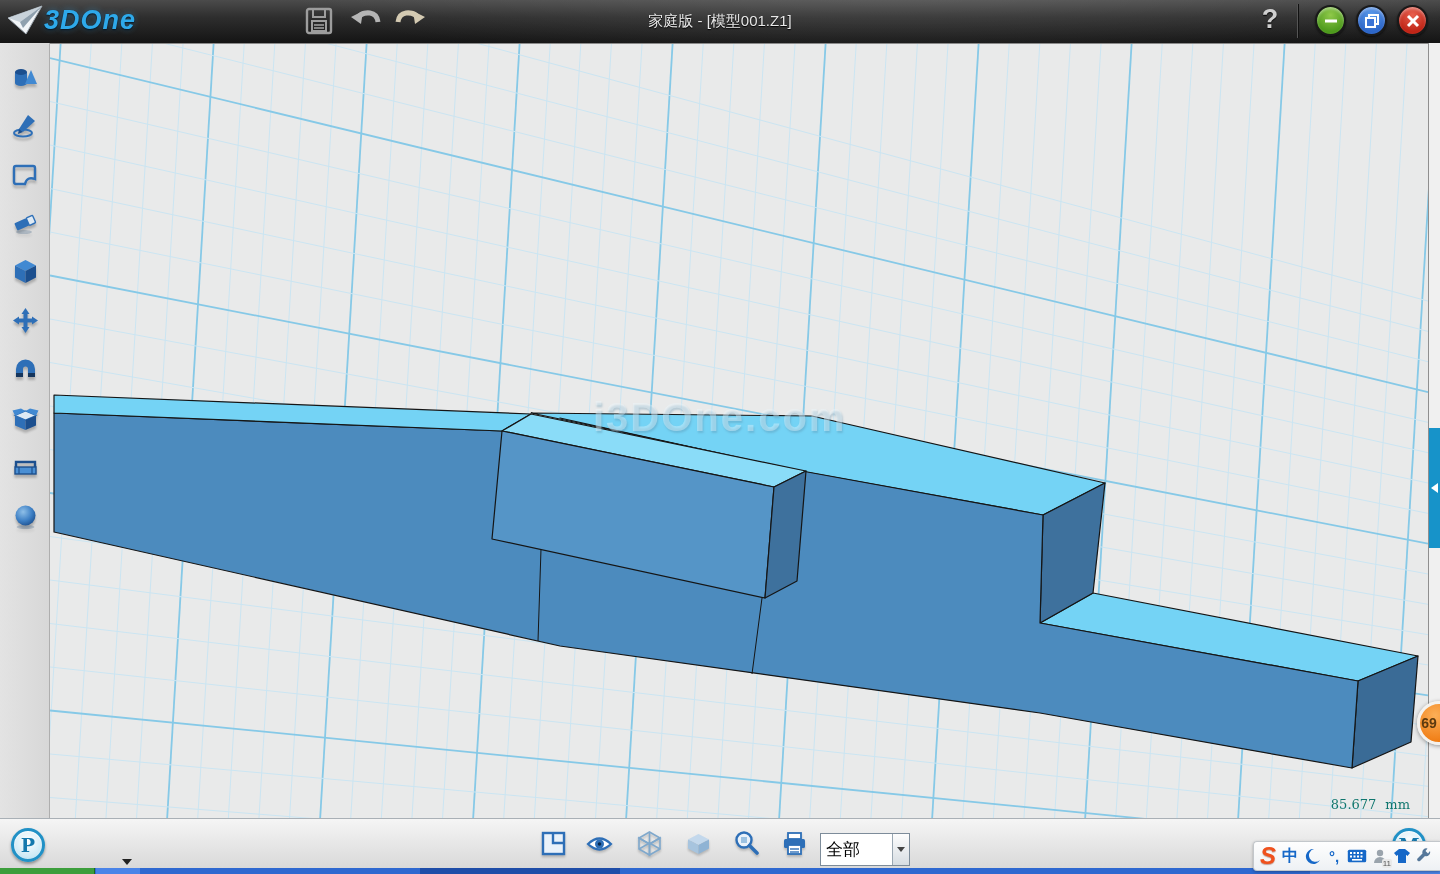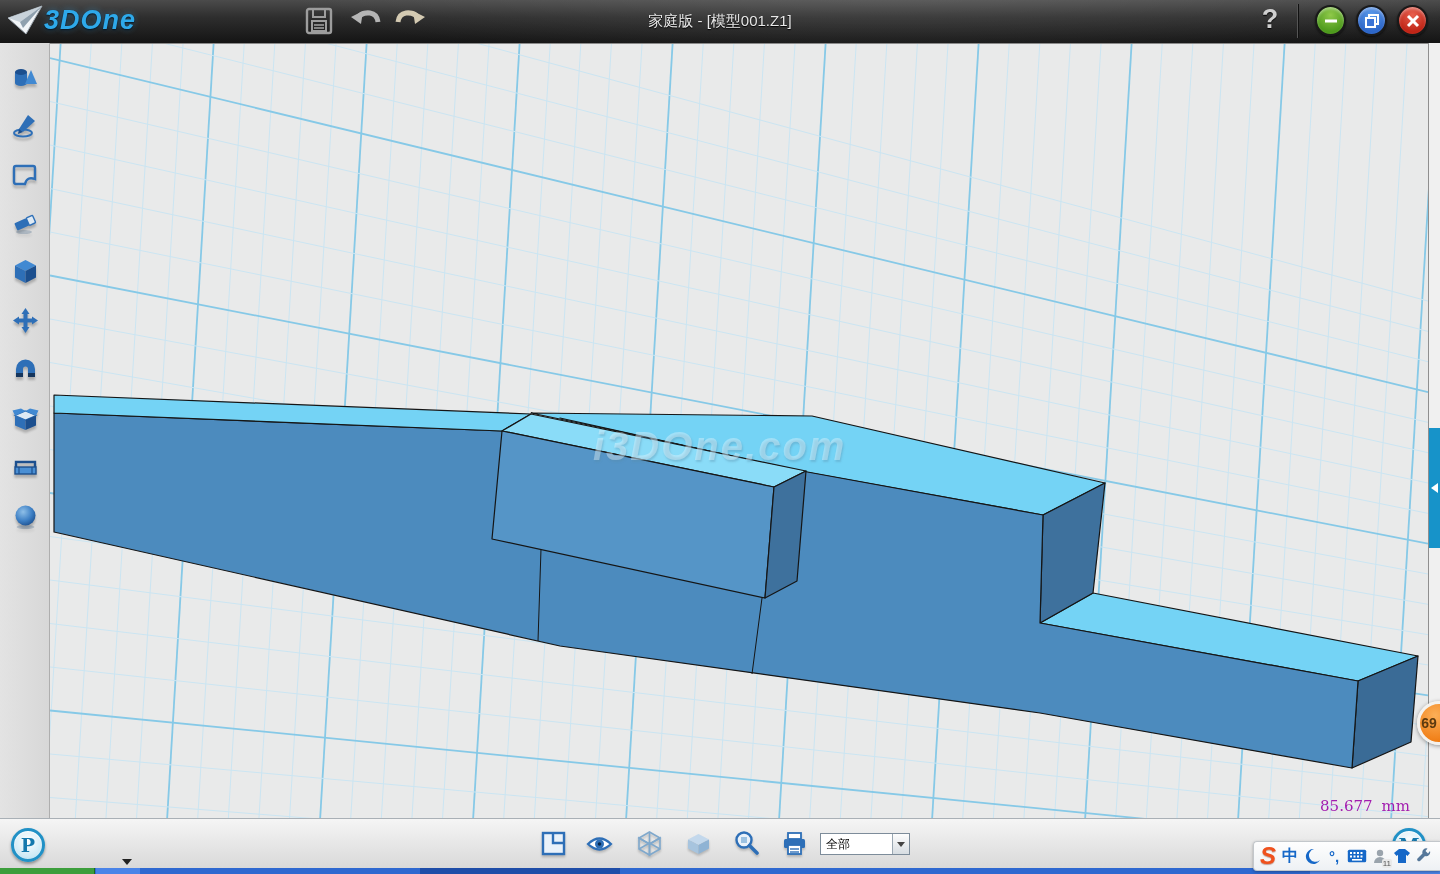--- a/index.html
+++ b/index.html
@@ -29,23 +29,23 @@
   
   .sidebar { position:absolute; left:0; top:43px; width:50px; height:775px;
     background:linear-gradient(to right,#e3e3e3,#d7d7d7); border-right:1px solid #aeaeae; z-index:10; }
   .side-tool { position:absolute; left:12px; width:27px; height:27px; cursor:pointer;
     filter:drop-shadow(0 3px 1px rgba(0,0,0,.22)); }
 
   
   .canvas { position:absolute; left:50px; top:43px; width:1378px; height:775px; background:#E9EAEA; overflow:hidden;
     border-top:1px solid #8a8a8a; }
   .canvas svg { position:absolute; left:0; top:0; }
-  .watermark { position:absolute; left:543px; top:380px; font-size:40px; font-weight:bold; font-style:italic; letter-spacing:2px;
+  .watermark { position:absolute; left:543px; top:351px; font-size:40px; font-weight:bold; letter-spacing:2px;
     color:rgba(240,250,255,.38); text-shadow:1px 2px 2px rgba(90,140,170,.35); pointer-events:none; }
-  .scalebar { position:absolute; right:18px; top:753px; font-family:"DejaVu Serif", serif; font-size:15px; color:#a21caf; }
+  .scalebar { position:absolute; right:18px; top:753px; font-family:"DejaVu Serif", serif; font-size:13px; color:#0f766e; }
   .scalebar .unit { margin-left:9px; }
 
   
   .rightstrip { position:absolute; left:1428px; top:43px; width:12px; height:775px; background:#f0f0f0; border-left:1px solid #8f8f8f; z-index:12; }
   .righttab { position:absolute; left:0; top:385px; width:12px; height:120px; background:#1793C9; cursor:pointer; }
   .righttab .arr { position:absolute; left:2px; top:55px; width:0; height:0;
     border-top:5px solid transparent; border-bottom:5px solid transparent; border-right:7px solid #fff; }
 
   
   .bottombar { position:absolute; left:0; top:818px; width:1440px; height:50px;
@@ -53,22 +53,22 @@
   .badge-circ { position:absolute; width:34px; height:34px; border-radius:50%; top:9px;
     background:radial-gradient(circle at 50% 35%, #ffffff, #cde9f5 70%, #9fd2e8);
     border:3px solid #2191c6; box-shadow:0 2px 3px rgba(0,0,0,.35), inset 0 1px 2px #fff;
     display:flex; align-items:center; justify-content:center;
     color:#1478ad; font-weight:bold; font-size:19px; font-family:"DejaVu Serif", serif; cursor:pointer; }
   .badge-p { left:11px; }
   .badge-m { left:1392px; }
   .caret { position:absolute; left:122px; top:40px; width:0; height:0; cursor:pointer;
     border-left:5px solid transparent; border-right:5px solid transparent; border-top:6px solid #222; }
   .bb-icon { position:absolute; top:11px; width:27px; height:27px; cursor:pointer; filter:drop-shadow(0 2px 1px rgba(0,0,0,.2)); }
-  .dropdown { position:absolute; left:820px; top:14px; width:90px; height:22px; background:#fff; border:1px solid #7d8c9a;
-    display:flex; align-items:center; font-size:12px; cursor:pointer; }
+  .dropdown { position:absolute; left:820px; top:14px; width:90px; height:33px; background:#fff; border:1px solid #7d8c9a;
+    display:flex; align-items:center; font-size:17px; cursor:pointer; }
   .dropdown .val { flex:1; padding-left:5px; color:#000; }
   .dropdown .btn { width:17px; height:100%; background:linear-gradient(#fdfdfd,#d7dde2); border-left:1px solid #9aa7b2;
     display:flex; align-items:center; justify-content:center; }
   .dropdown .btn i { width:0; height:0; border-left:4px solid transparent; border-right:4px solid transparent; border-top:5px solid #444; }
 
   
   .taskbar { position:absolute; left:0; top:868px; width:1440px; height:6px; background:#2E68D0; z-index:25; }
   .taskbar .seg { position:absolute; top:0; height:6px; }
 
   

